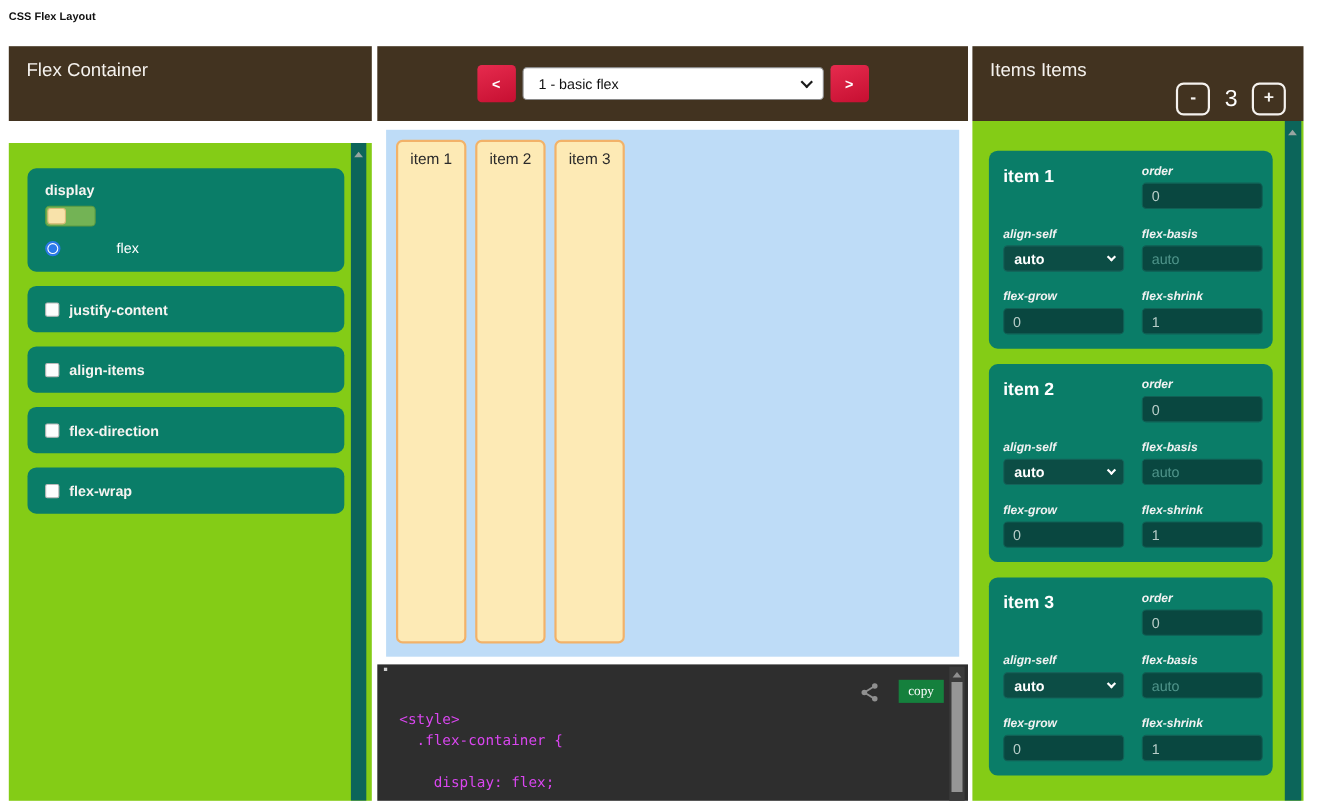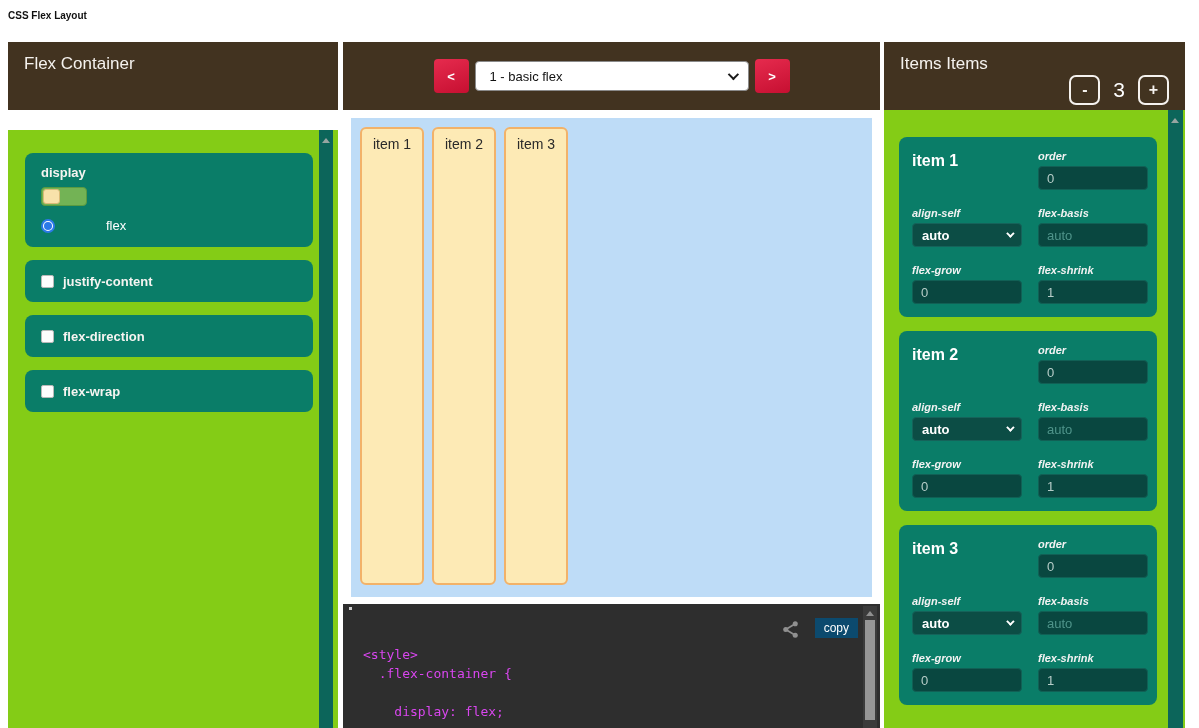--- a/index.html
+++ b/index.html
@@ -47,22 +47,22 @@
   .chev { width:8px; height:8px; border-right:2.5px solid #1a1a1a; border-bottom:2.5px solid #1a1a1a; transform:rotate(45deg) translateY(-2px); }
   .playground { background:#ffffff; height:494px; padding:8px 8px 7px 8px; flex:none; }
   .demo-flex { background:#bedcf7; width:521px; height:479px; padding:9px; display:flex; align-items:flex-start; }
   .demo-item { width:64px; height:458px; background:#fdeab5; border:2px solid #f2b269; border-radius:6px; margin-right:8px;
       text-align:center; padding-top:7px; font-size:14px; color:#2a2a2a; }
 
   .code-panel { background:#2e2e2e; height:124px; position:relative; font-family:"DejaVu Sans Mono", monospace; flex:none; }
   .code-dot { position:absolute; left:6px; top:3px; width:3px; height:3px; background:#cfcfcf; }
   .code-pre { position:absolute; left:20px; top:41px; color:#d946ef; font-size:13px; line-height:19px; white-space:pre; }
   .share-icon { position:absolute; right:80px; top:16px; }
-  .copy-btn { position:absolute; right:22px; top:14px; background:#0c4a6e; color:#fff; border:none; font-size:12px;
-      font-family:Liberation Sans, sans-serif; padding:3px 9px; cursor:pointer; }
+  .copy-btn { position:absolute; right:22px; top:14px; background:#15803d; color:#fff; border:none; font-size:12px;
+      font-family:Liberation Serif, serif; padding:3px 9px; cursor:pointer; }
   .code-scroll { position:absolute; right:3px; top:2px; bottom:0; width:14px; background:#3b3b3b; }
   .code-scroll .arrow-up { position:absolute; top:5px; left:3px; width:0; height:0;
       border-left:4px solid transparent; border-right:4px solid transparent; border-bottom:5px solid #8f8f8f; }
   .code-scroll .thumb { position:absolute; top:14px; left:2px; width:10px; height:100px; background:#969696; }
 
   
   .right-panel { width:301px; }
   .right-panel .panel-body { padding:27px 0 0 15px; }
   .right-panel .vscroll { right:2px; width:15px; }
   .count-controls { position:absolute; right:16px; top:33px; display:flex; align-items:center; gap:13px; }
@@ -105,20 +105,24 @@
           <span class="radio-label">flex</span>
         </div>
       </div>
 
       <div class="card prop-card">
         <span class="checkbox"></span>
         <span class="card-label">justify-content</span>
       </div>
       <div class="card prop-card">
         <span class="checkbox"></span>
+        <span class="card-label">align-items</span>
+      </div>
+      <div class="card prop-card">
+        <span class="checkbox"></span>
         <span class="card-label">flex-direction</span>
       </div>
       <div class="card prop-card">
         <span class="checkbox"></span>
         <span class="card-label">flex-wrap</span>
       </div>
 
       <div class="vscroll">
         <div class="arrow-up"></div>
       </div>

